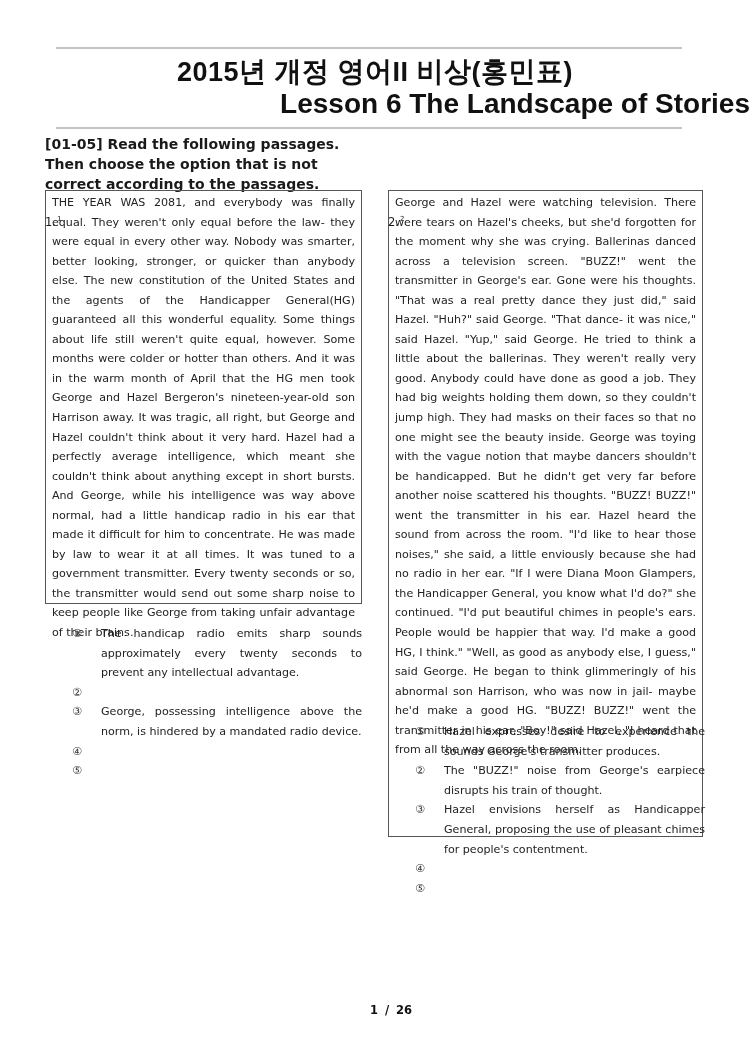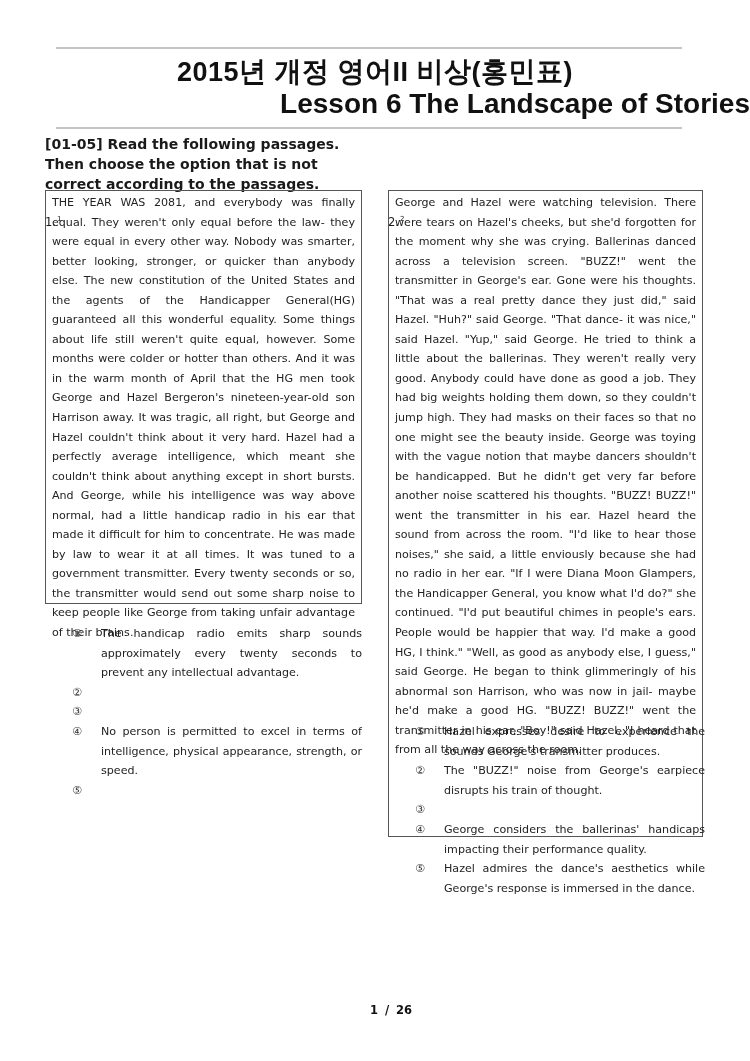--- a/index.html
+++ b/index.html
@@ -155,24 +155,24 @@
 <ol class="options o1">
   <li class="option">
     <span class="marker">①</span>
     <span class="text">The handicap radio emits sharp sounds approximately every twenty seconds to prevent any intellectual advantage.</span>
   </li>
   <li class="option">
     <span class="marker">②</span>
   </li>
   <li class="option">
     <span class="marker">③</span>
+    <span class="text">George, possessing intelligence above the norm, is hindered by a mandated radio device.</span>
   </li>
   <li class="option">
     <span class="marker">④</span>
-    <span class="text">No person is permitted to excel in terms of intelligence, physical appearance, strength, or speed.</span>
   </li>
   <li class="option">
     <span class="marker">⑤</span>
   </li>
 </ol>
 
 <div class="qnum q2">
   <span>2.</span><sup>2</sup>
 </div>
 <div class="passage p2">George and Hazel were watching television. There were tears on Hazel's cheeks, but she'd forgotten for the moment why she was crying. Ballerinas danced across a television screen. "BUZZ!" went the transmitter in George's ear. Gone were his thoughts. "That was a real pretty dance they just did," said Hazel. "Huh?" said George. "That dance- it was nice," said Hazel. "Yup," said George. He tried to think a little about the ballerinas. They weren't really very good. Anybody could have done as good a job. They had big weights holding them down, so they couldn't jump high. They had masks on their faces so that no one might see the beauty inside.   George was toying with the vague notion that maybe dancers shouldn't be handicapped. But he didn't get very far before another noise scattered his thoughts. "BUZZ! BUZZ!" went the transmitter in his ear. Hazel heard the sound from across the room. "I'd like to hear those noises," she said, a little enviously because she had no radio in her ear. "If I were Diana Moon Glampers, the Handicapper General, you know what I'd do?" she continued. "I'd put beautiful chimes in people's ears. People would be happier that way. I'd make a good HG, I think." "Well, as good as anybody else, I guess," said George. He began to think glimmeringly of his abnormal son Harrison, who was now in jail- maybe he'd make a good HG. "BUZZ! BUZZ!" went the transmitter in his ear. "Boy!" said Hazel, "I heard that from all the way across the room.</div>
@@ -180,24 +180,23 @@
   <li class="option">
     <span class="marker">①</span>
     <span class="text">Hazel expresses desire to experience the sounds George's transmitter produces.</span>
   </li>
   <li class="option">
     <span class="marker">②</span>
     <span class="text">The "BUZZ!" noise from George's earpiece disrupts his train of thought.</span>
   </li>
   <li class="option">
     <span class="marker">③</span>
+    <span class="text">Hazel envisions herself as Handicapper General, proposing the use of pleasant chimes for people's contentment.</span>
   </li>
   <li class="option">
     <span class="marker">④</span>
-    <span class="text">George considers the ballerinas' handicaps impacting their performance quality.</span>
   </li>
   <li class="option">
     <span class="marker">⑤</span>
-    <span class="text">Hazel admires the dance's aesthetics while George's response is immersed in the dance.</span>
   </li>
 </ol>
 
 <div class="page-num">1 / 26</div>
 
 </body></html>

